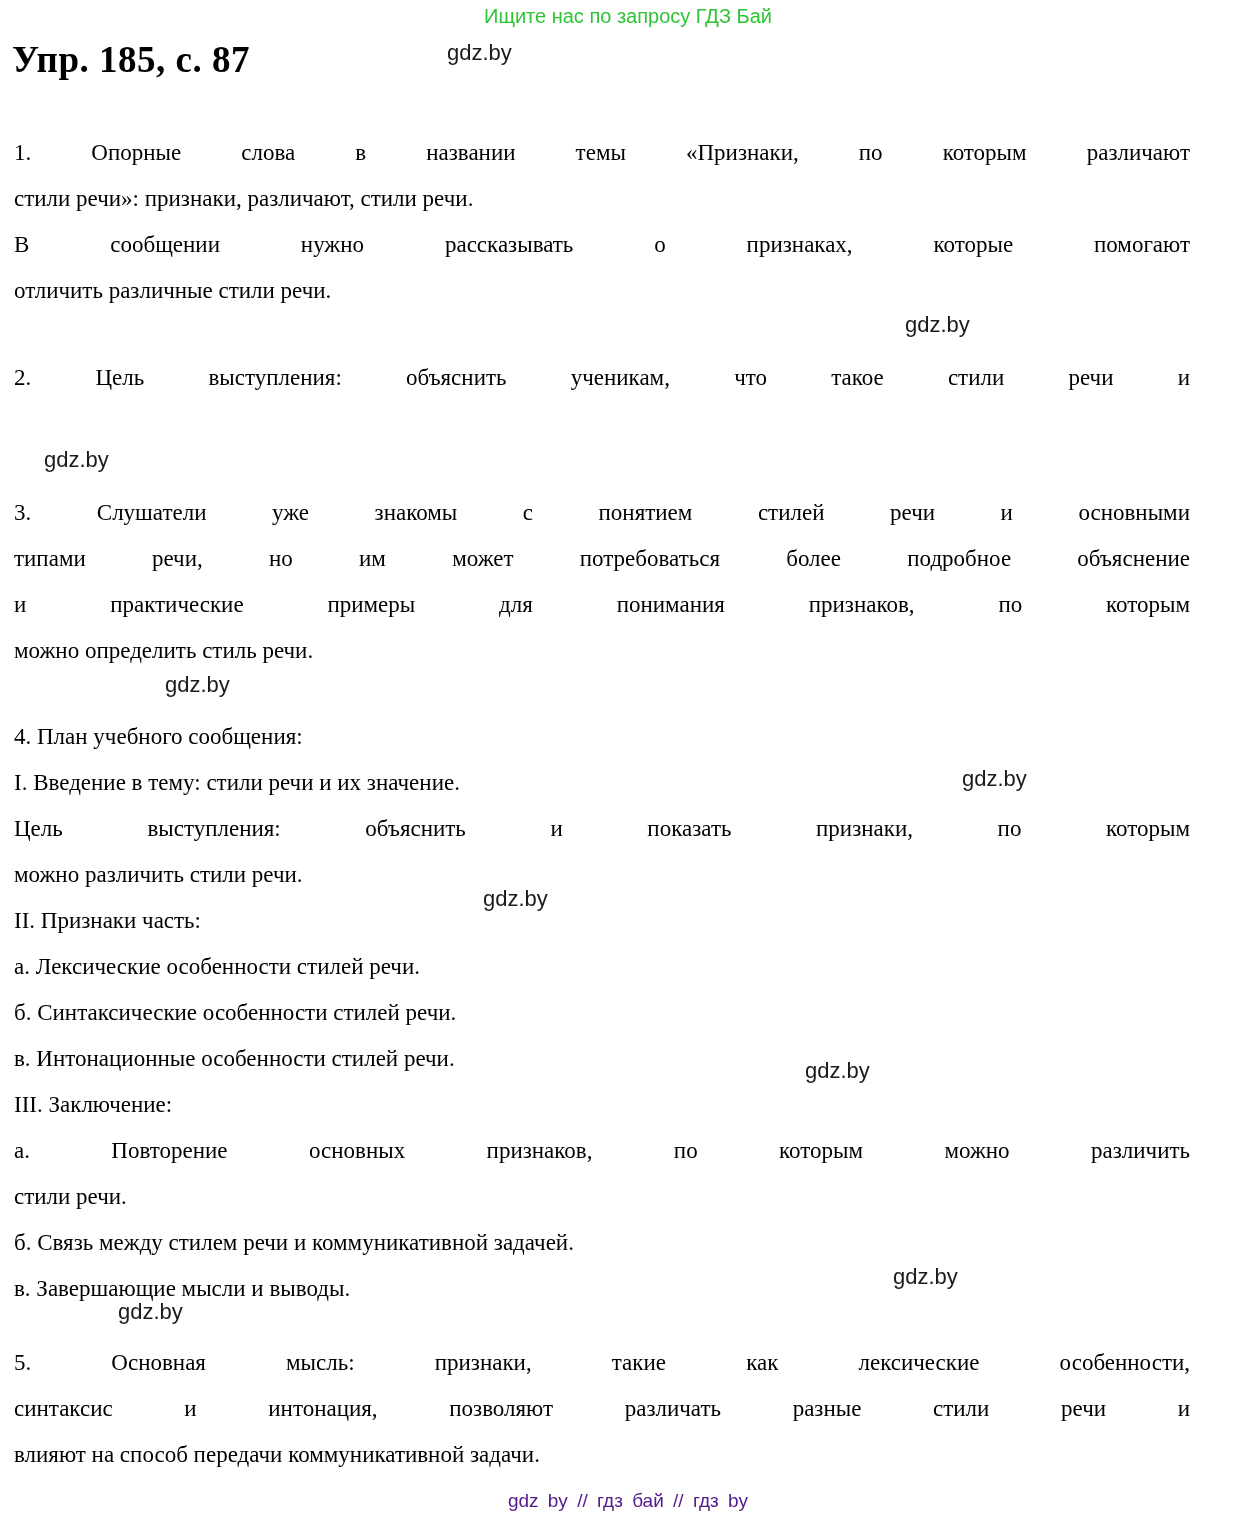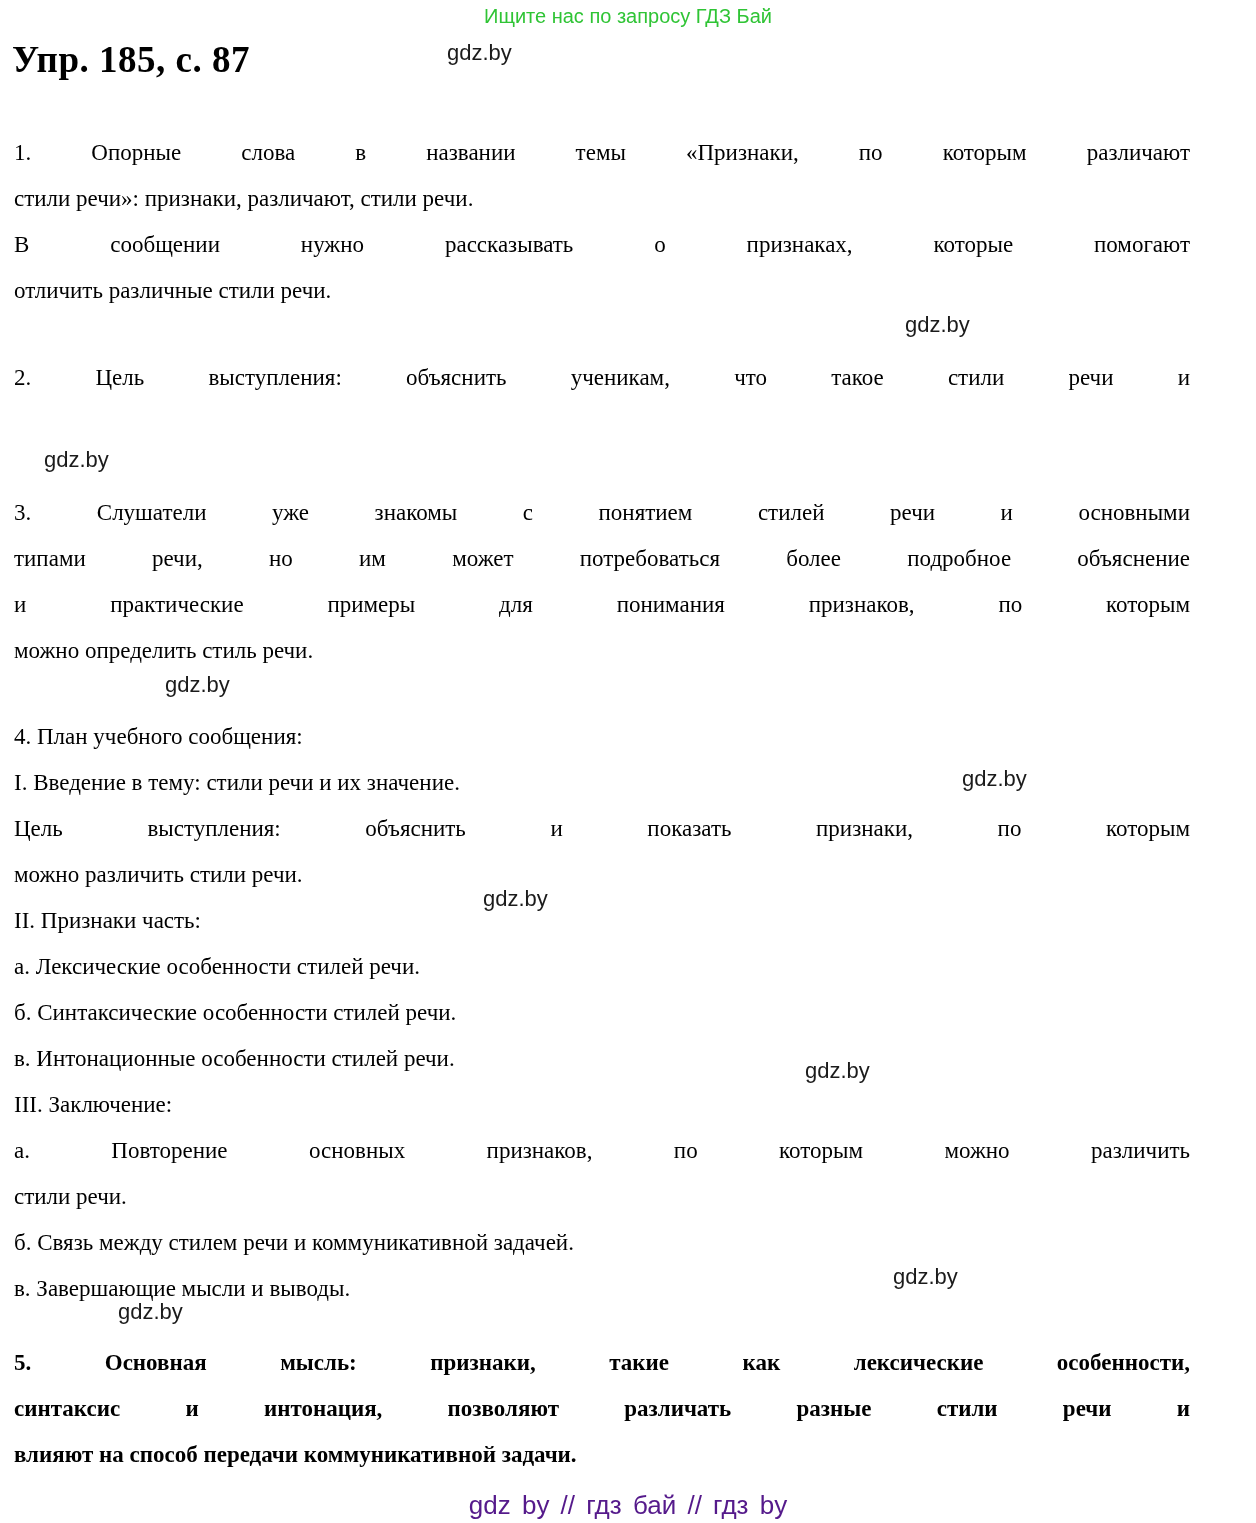--- a/index.html
+++ b/index.html
@@ -59,38 +59,38 @@
     position: absolute;
     left: 14px;
     width: 1176px;
     font-size: 23px;
     line-height: 46px;
   }
   .p1 { top: 130px;  }
   .p2 { top: 355px;  }
   .p3 { top: 490px;  }
   .b4 { top: 714px;  }
-  .p5 { top: 1340px; font-weight: bold; }
+  .p5 { top: 1340px; }
 
   .ln { white-space: nowrap; }
   .ln.j {
     white-space: normal;
     text-align: justify;
     text-align-last: justify;
   }
   .ln.bold { font-weight: normal; }
 
   
   .footer {
     position: absolute;
     top: 1490px; left: 0;
     width: 100%;
     text-align: center;
     font-family: "Liberation Sans", sans-serif;
-    font-size: 26px;
+    font-size: 19px;
     color: #551a8b;
     word-spacing: 4px;
   }
 </style>
 </head>
 <body>
 
 <div class="promo">Ищите нас по запросу ГДЗ Бай</div>
 
 <h1 class="title">Упр. 185, с. 87</h1>

